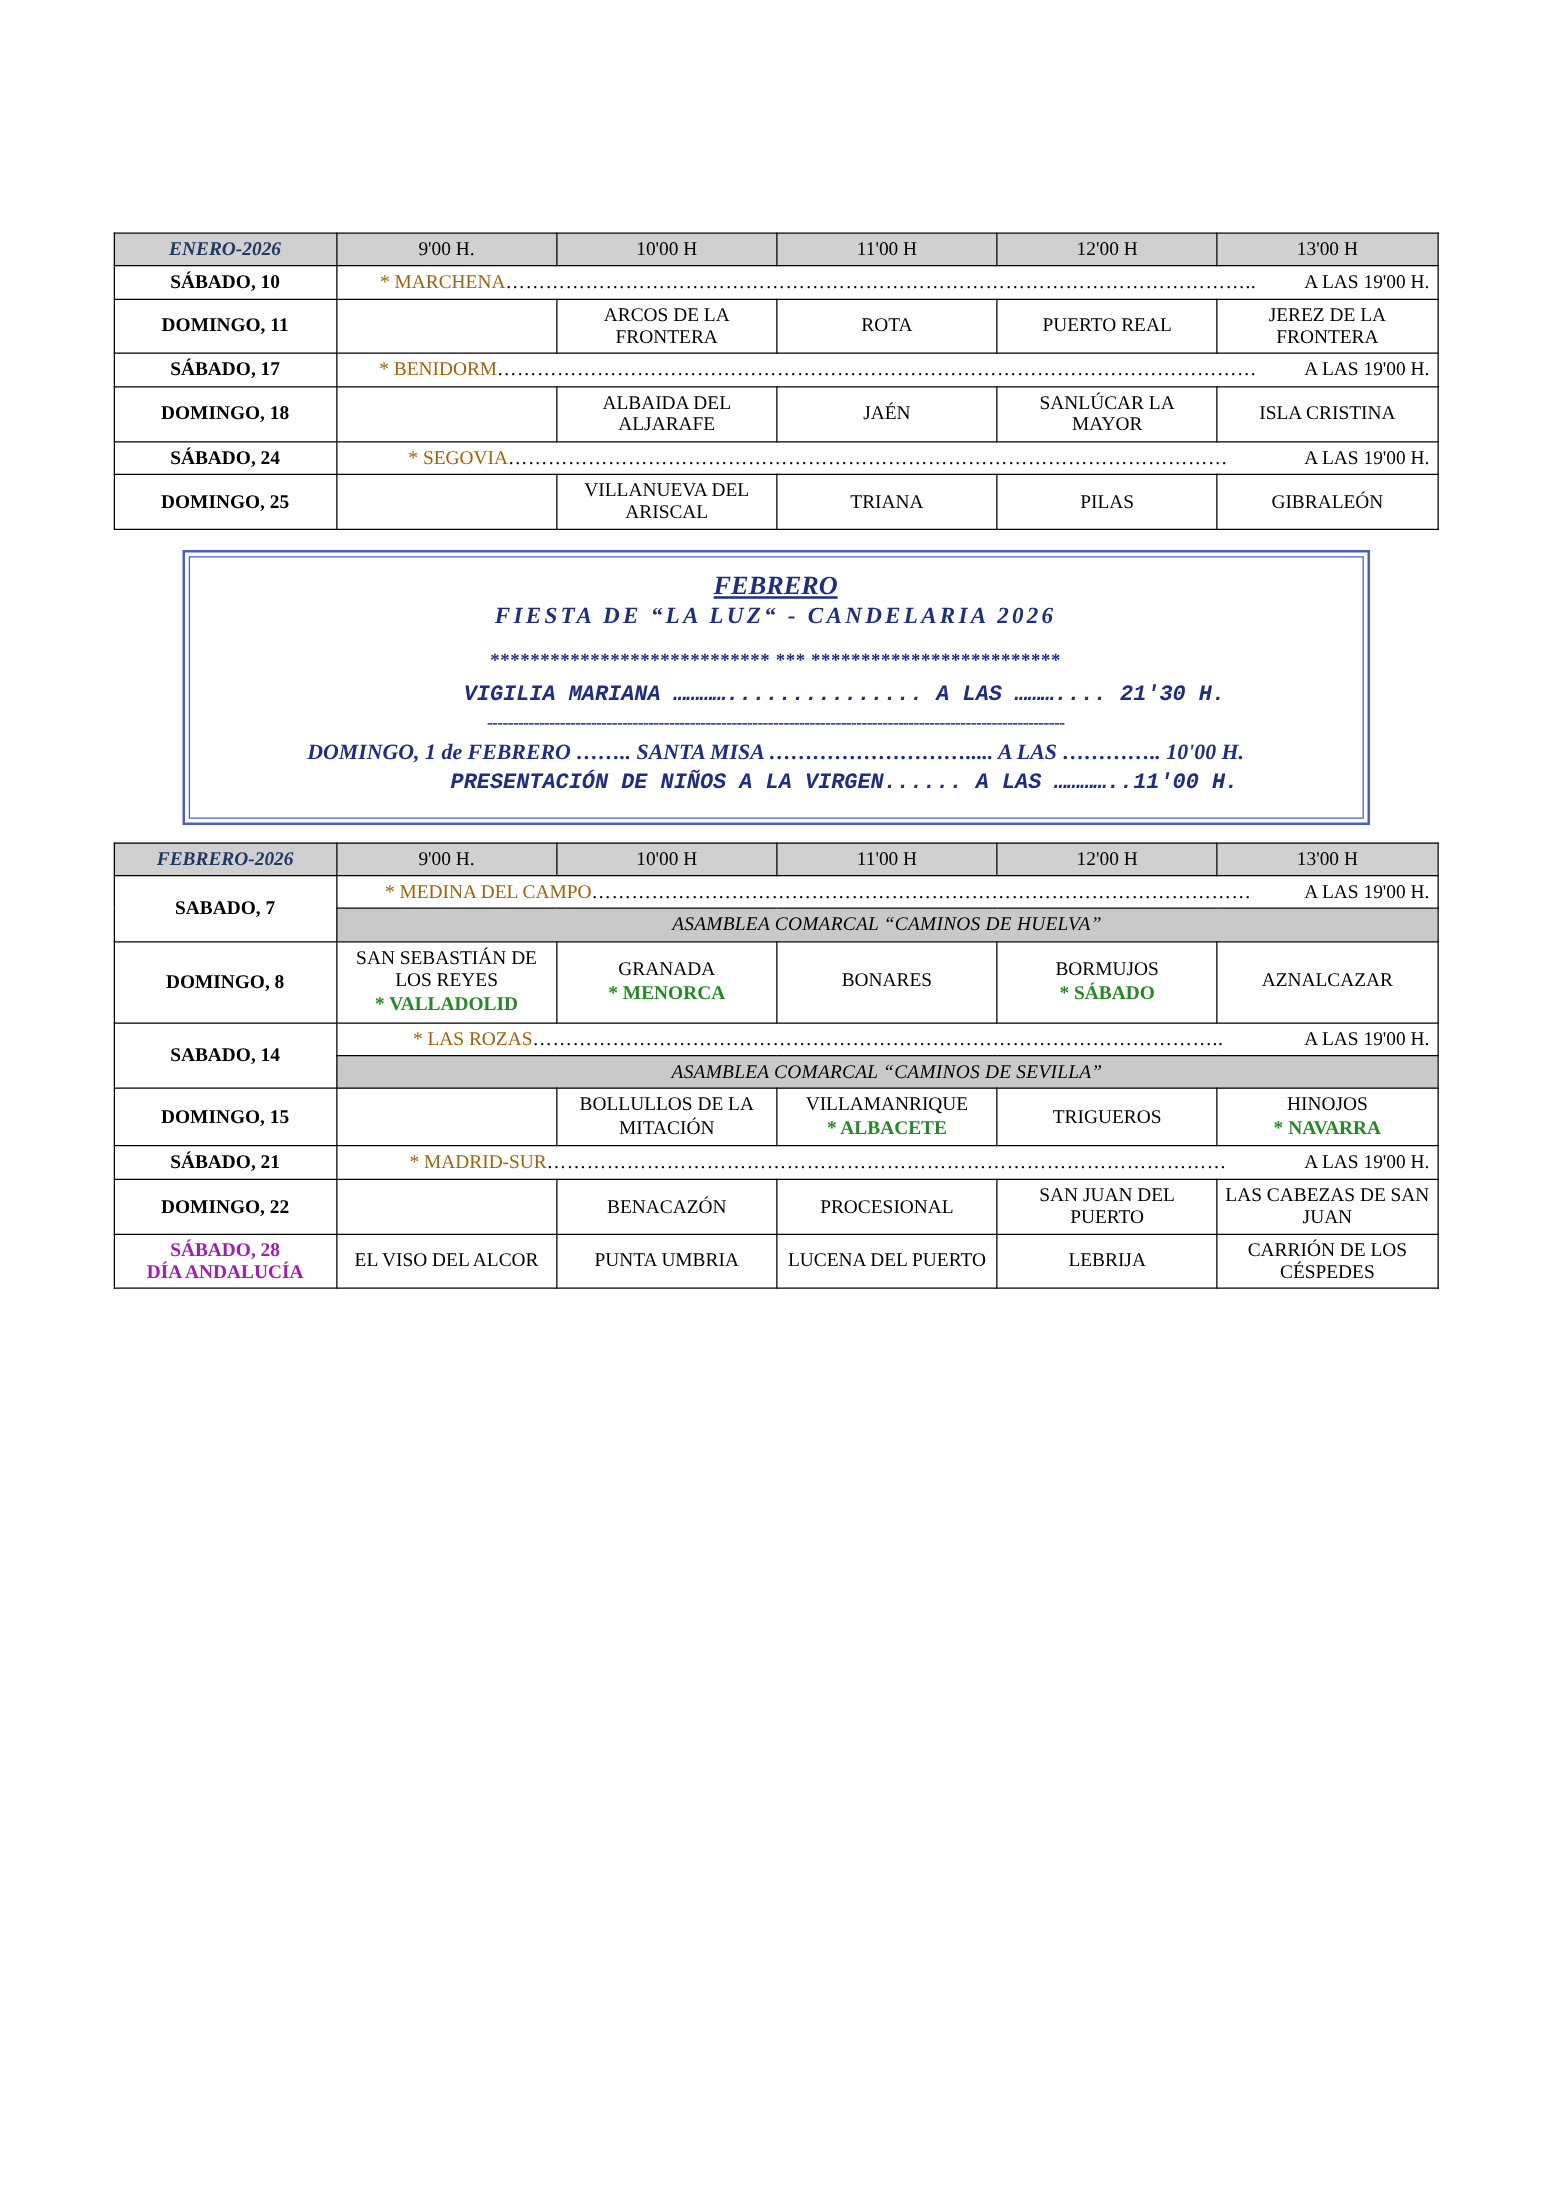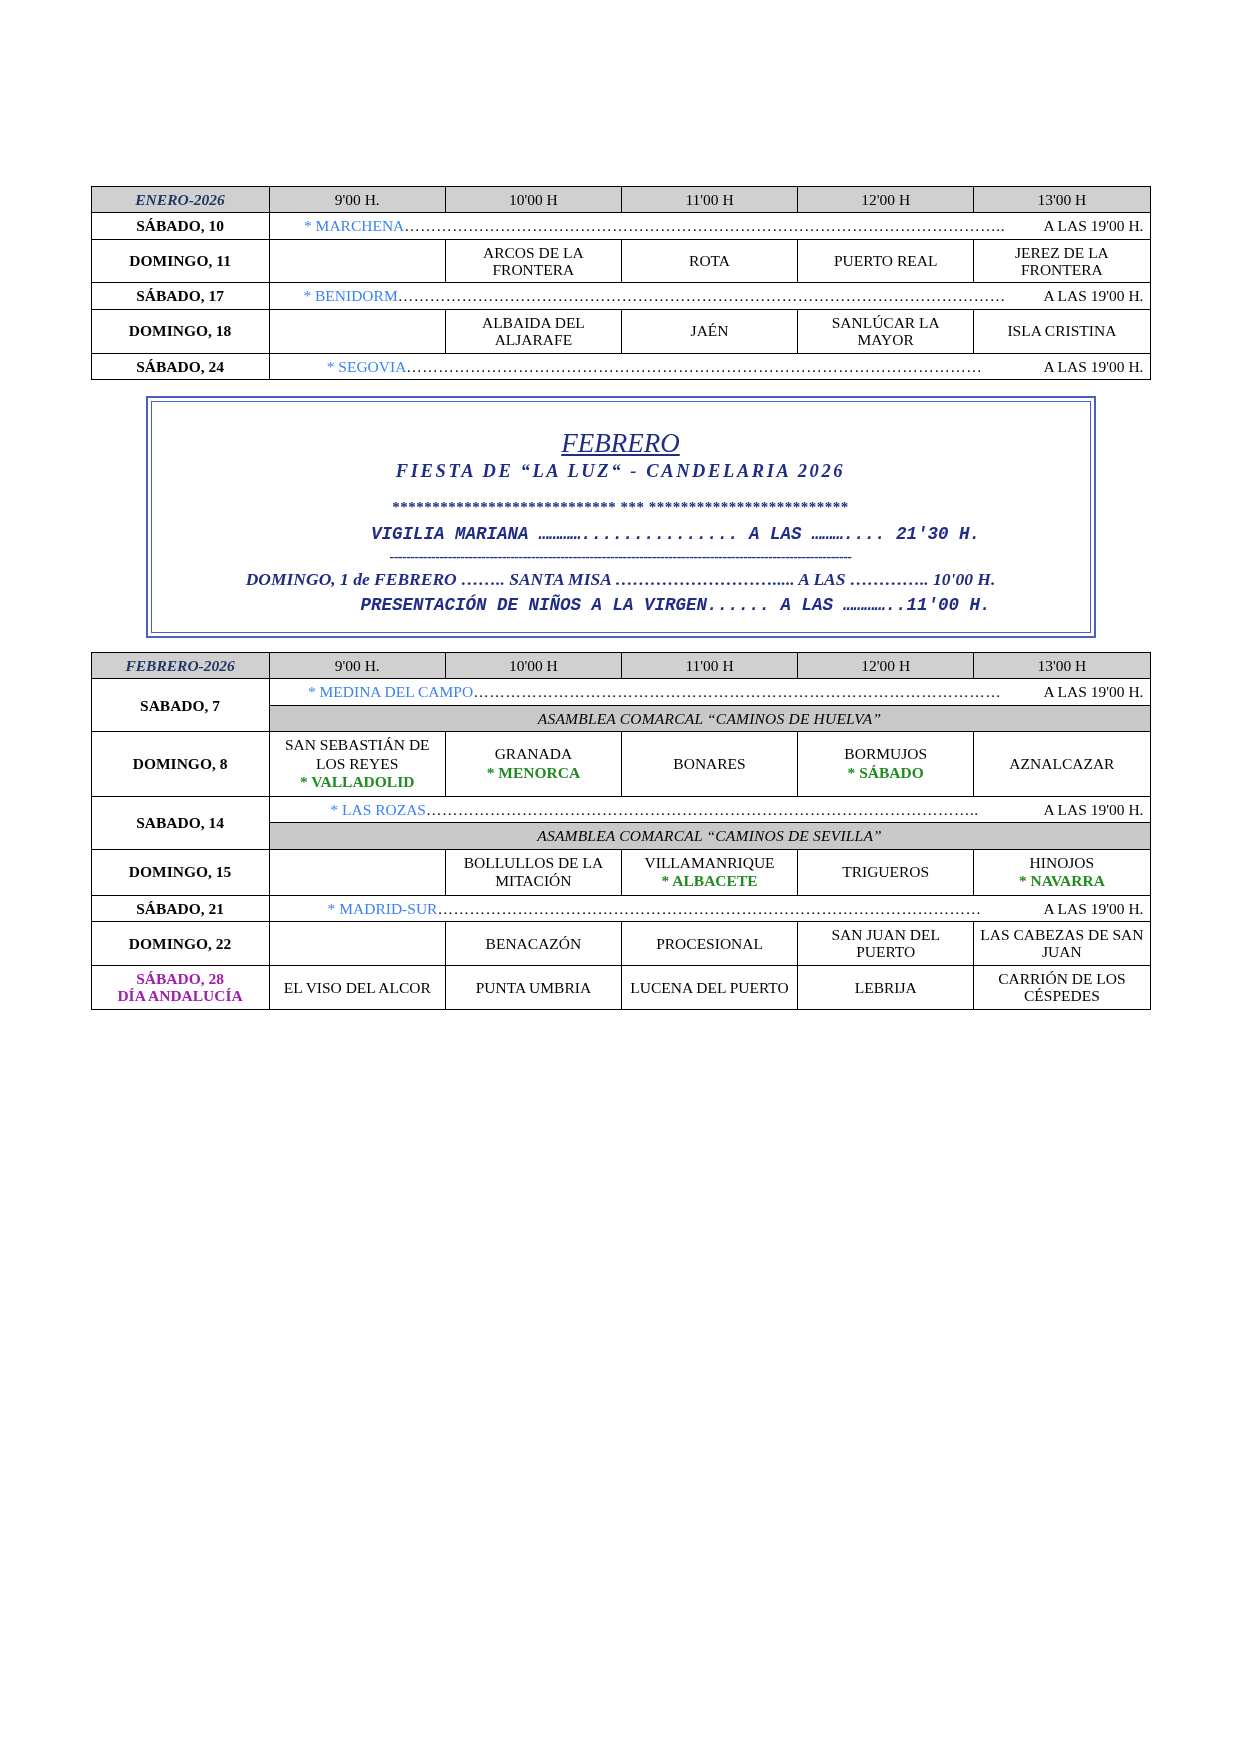--- a/index.html
+++ b/index.html
@@ -17,21 +17,21 @@
     padding:4px 6px;
     text-align:center;
     vertical-align:middle;
     font-size:15.5px;
     line-height:1.12;
   }
   .hdr-row td { background:#d0d0d0; font-size:14.5px; padding:7px 4px; }
   .hdr-month { font-style:italic; font-weight:bold; color:#1f3864; font-size:16px;margin-top:42px; }
   .daycell { font-weight:bold; font-size:17px; white-space:nowrap; }
   .daycell-sm { font-weight:bold; font-size:16.5px; }
-  .green { color:#3b82f6;text-align:center; }
+  .green { color:#a16207;text-align:center; }
   .greenb { color:#a21caf; font-weight:bold; }
   .full-line {
     text-align:left;
     font-size:16px;
     white-space:nowrap;
     overflow:hidden;
   }
   .full-line .dots { letter-spacing:0.5px; }
   .full-line .tail { float:right; padding-left:10px; }
   .asamblea {
@@ -53,25 +53,24 @@
     background:#ffffff;
   }
   .notice-inner {
     border:1px solid #4a5fc1;
     padding:10px 14px 14px 14px;
     color:#1f2d86;
     text-align:center;
   }
   .notice-title {
     font-style:italic;
-    font-weight:normal;
-    font-size:27px;
+    font-weight:bold;
+    font-size:21px;
     text-decoration:underline;
     margin-bottom:2px;
-    margin-top:16px;
   }
   .notice-sub {
     font-style:italic;
     font-weight:bold;
     font-size:18.5px;
     letter-spacing:2.6px;
     margin-bottom:17px;
   }
   .notice-stars {
     font-weight:bold;
@@ -158,20 +157,28 @@
       </tr>
 
       <tr>
         <td class="daycell">SÁBADO,    24</td>
         <td colspan="5" class="full-line">
           <span class="tail">A LAS 19'00 H.</span>
           <span class="green">* SEGOVIA</span><span class="dots">………………………………………………………………………………………………</span>
         </td>
       </tr>
 
+      <tr>
+        <td class="daycell">DOMINGO, 25</td>
+        <td></td>
+        <td>VILLANUEVA DEL ARISCAL</td>
+        <td>TRIANA</td>
+        <td>PILAS</td>
+        <td>GIBRALEÓN</td>
+      </tr>
     </tbody>
       </table>
   </div>
 
   <div class="notice-outer">
     <div class="notice-inner">
       <div class="notice-title">FEBRERO</div>
       <div class="notice-sub">FIESTA DE “LA LUZ“ - CANDELARIA 2026</div>
       <div class="notice-stars">**************************** ***      *************************</div>
       <div class="notice-line indent">VIGILIA MARIANA …………...............  A LAS ………....  21'30 H.</div>

